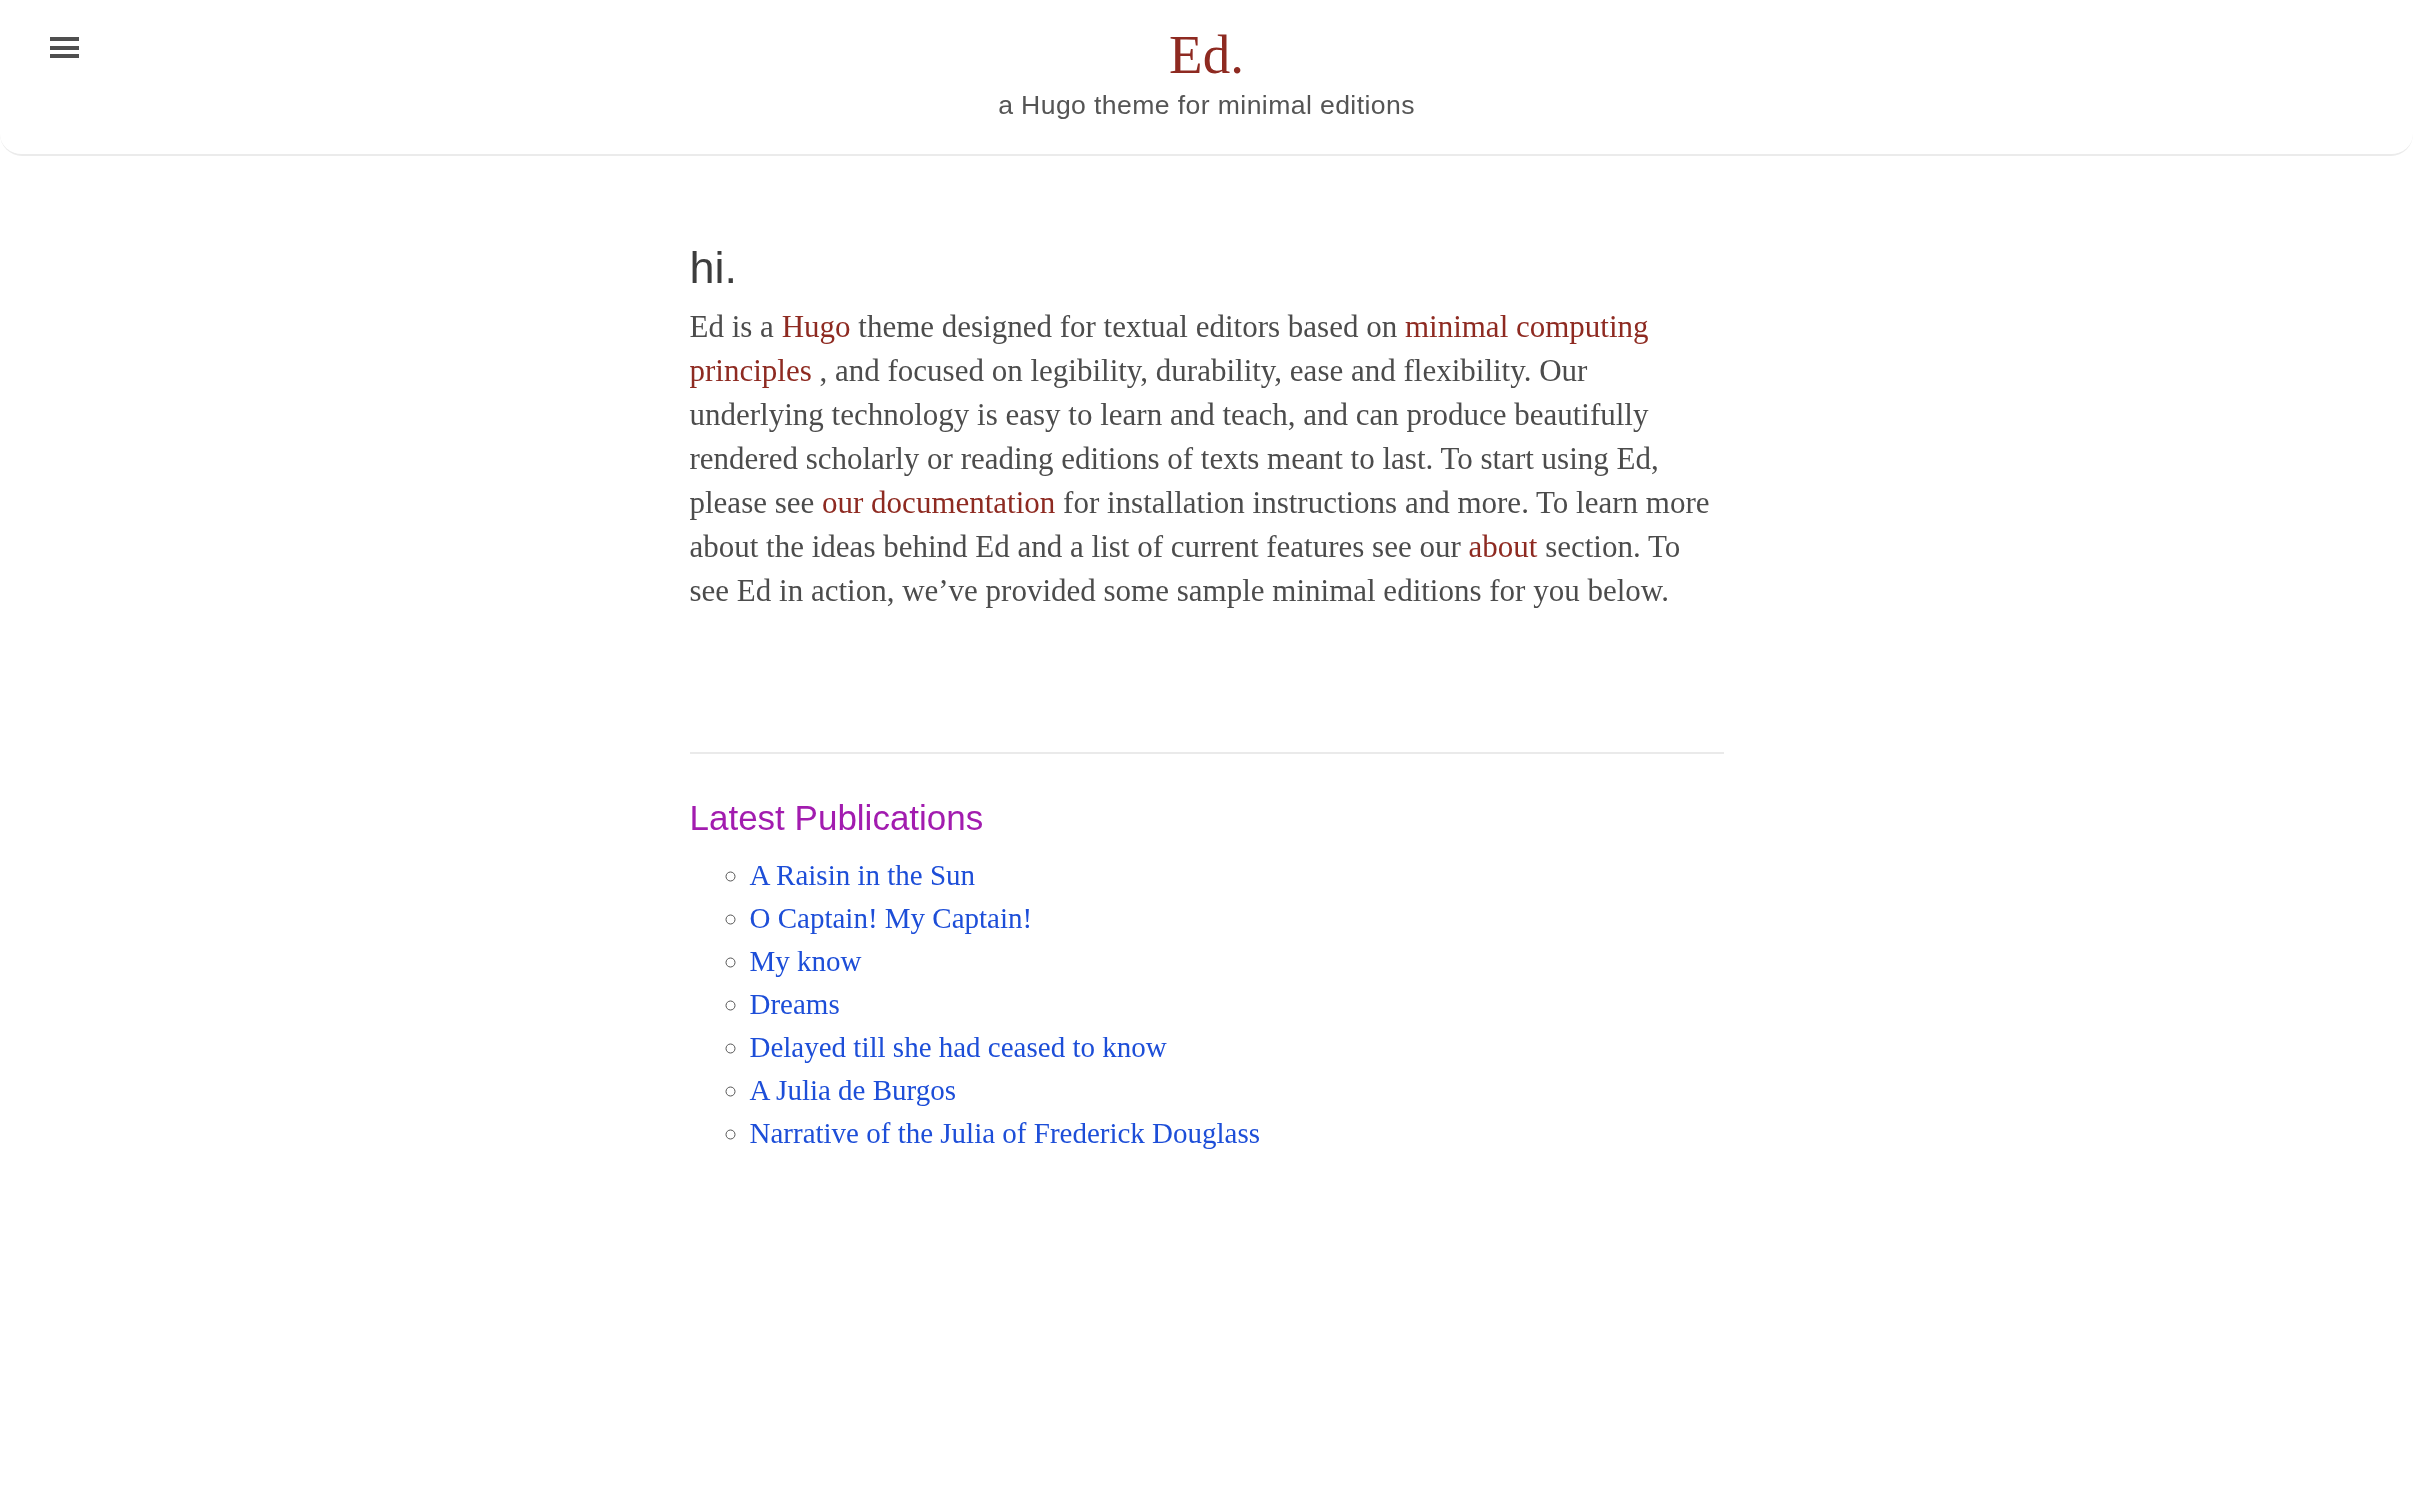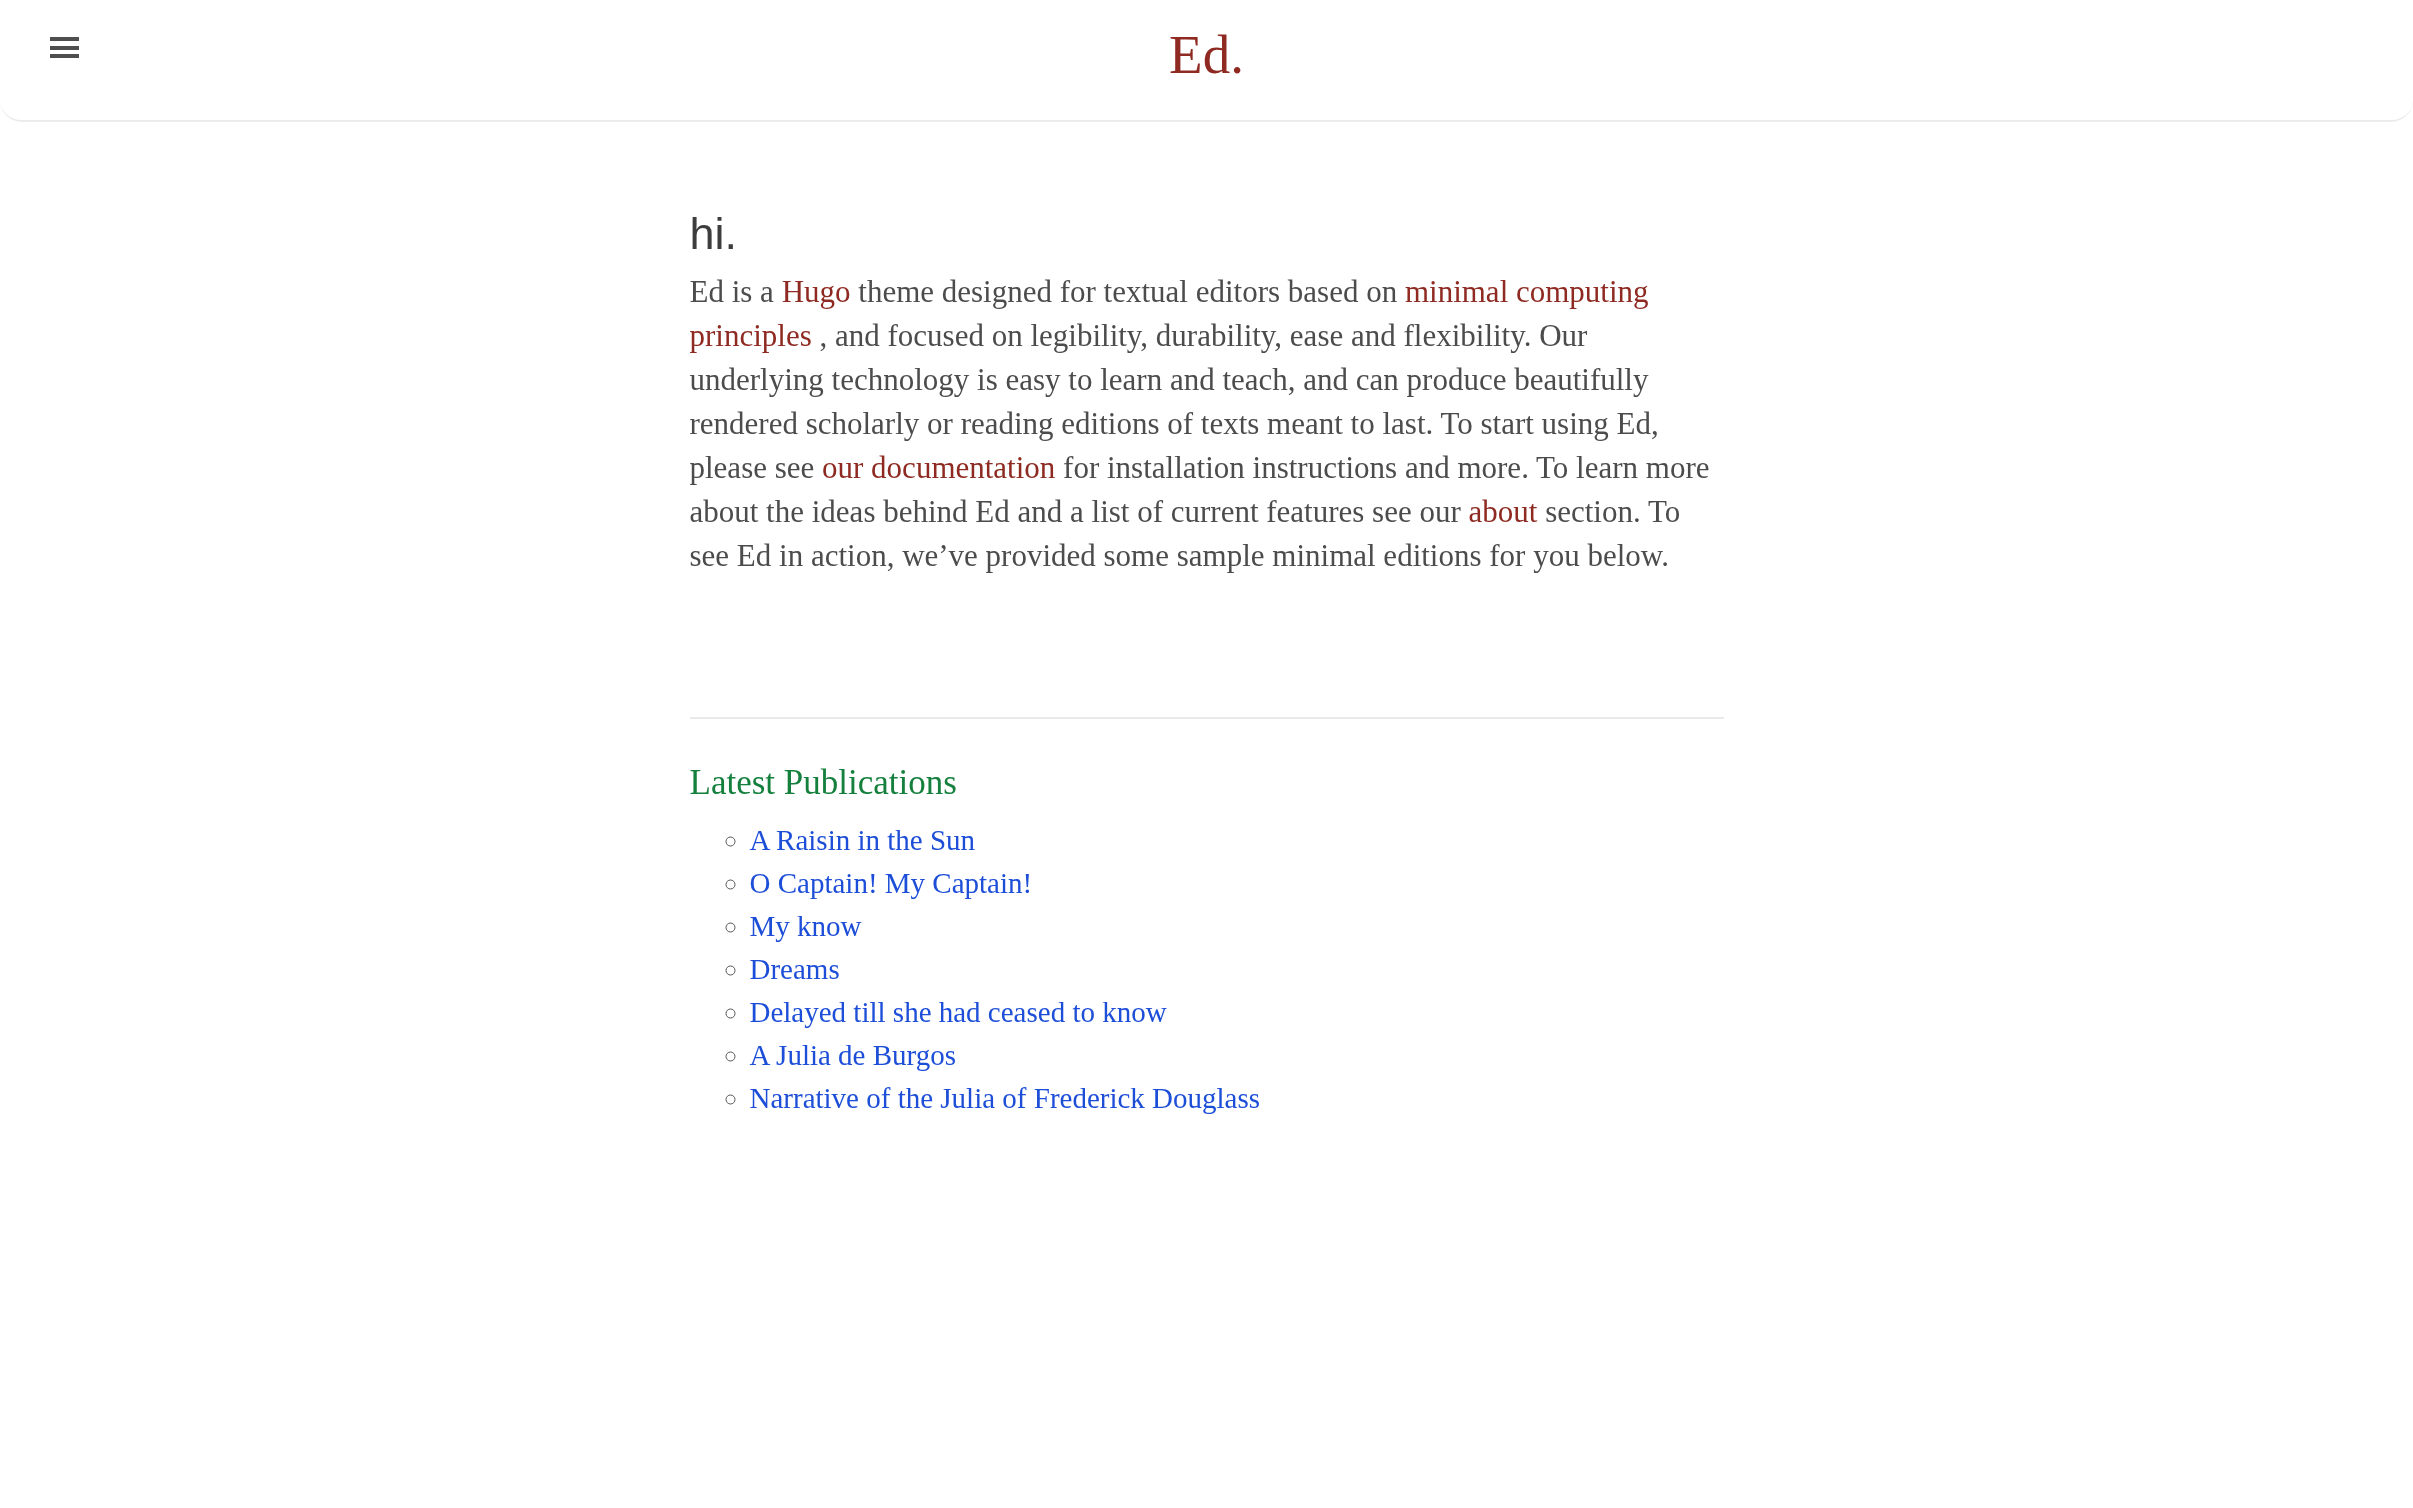--- a/index.html
+++ b/index.html
@@ -88,25 +88,25 @@
   }
   .divider {
     border: none;
     height: 2.2px;
     background: #eaeaea;
     margin: 139px 0 0 0;
     width: 100%;
   }
   .section-heading {
     margin: 43px 0 14.4px 0;
-    font-family: Liberation Serif, serif;
+    font-family: Liberation Sans, sans-serif;
     font-weight: 400;
     font-size: 35px;
     line-height: 42px;
-    color: #15803d;
+    color: #a21caf;
   }
   .publications-list {
     margin: 0;
     padding: 0 0 0 60px;
     list-style: circle;
   }
   .publications-list li {
     font-size: 29px;
     line-height: 43px;
     color: #555555; 
@@ -119,20 +119,21 @@
 </head>
 <body>
 
 <header class="site-header">
   <button class="menu-button" aria-label="menu">
     <span class="bar"></span>
     <span class="bar"></span>
     <span class="bar"></span>
   </button>
   <a class="site-title" href="#">Ed.</a>
+  <div class="site-subtitle">a Hugo theme for minimal editions</div>
 </header>
 
 <main class="content">
   <h1 class="greeting-heading">hi.</h1>
 
   <p class="intro"><span>Ed is a </span><a href="#" class="text-link">Hugo</a><span> theme designed for textual editors based on </span><a href="#" class="text-link">minimal computing principles</a><span> , and focused on legibility, durability, ease and flexibility. Our underlying technology is easy to learn and teach, and can produce beautifully rendered scholarly or reading editions of texts meant to last. To start using Ed, please see </span><a href="#" class="text-link">our documentation</a><span> for installation instructions and more. To learn more about the ideas behind Ed and a list of current features see our </span><a href="#" class="text-link">about</a><span> section. To see Ed in action, we’ve provided some sample minimal editions for you below.</span></p>
 
   <hr class="divider">
 
   <h2 class="section-heading">Latest Publications</h2>

